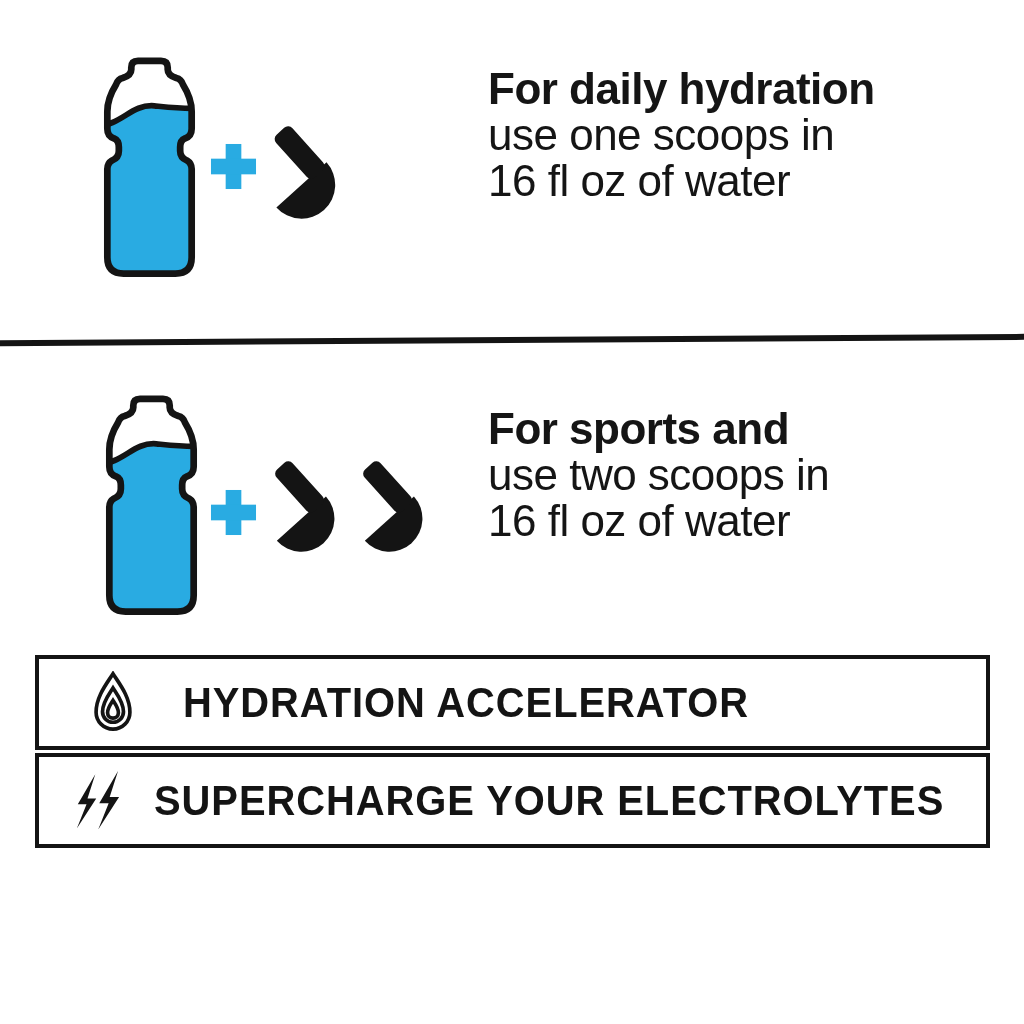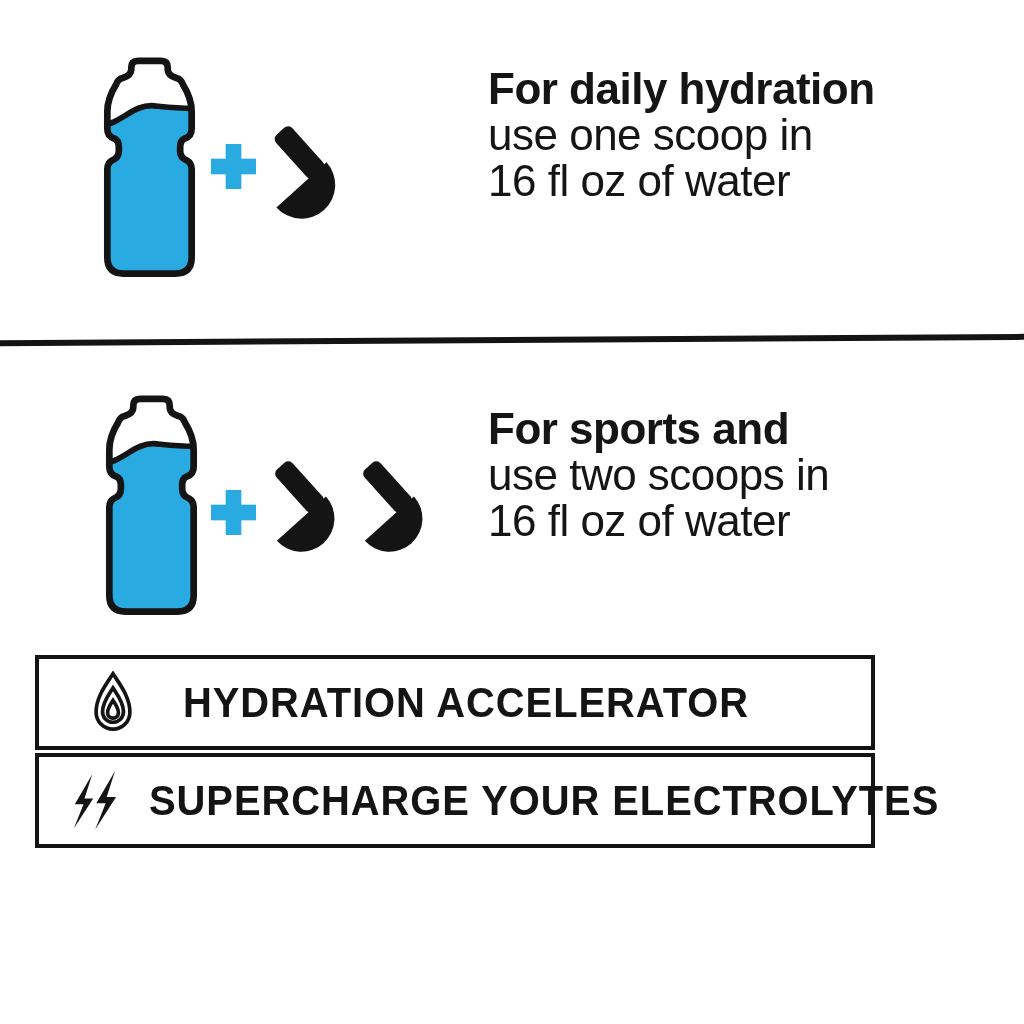--- a/index.html
+++ b/index.html
@@ -13,21 +13,21 @@
   .usage-text{position:absolute;left:488px;}
   .usage-text .h{font-size:44px;line-height:46px;font-weight:700;letter-spacing:-0.5px;white-space:nowrap;}
   .usage-text .b{font-size:44px;line-height:46px;font-weight:400;letter-spacing:-0.5px;white-space:nowrap;}
   #usage-text-1{top:66px;}
   
   .divider{
     position:absolute;left:-4px;top:337px;width:1032px;height:6px;
     background:#141414;transform:rotate(-0.35deg);
   }
   
-  .features{position:absolute;left:35px;top:655px;width:840px;}
+  .features{position:absolute;left:35px;top:655px;width:955px;}
   .feature-row{
     box-sizing:border-box;border:4px solid #141414;background:#ffffff;
     height:95px;margin-bottom:3px;display:flex;align-items:center;padding-left:32px;
   }
   .feature-icon{width:84px;display:flex;justify-content:center;align-items:center;}
   .feature-label{
     margin-left:28px;font-size:42px;font-weight:700;letter-spacing:1px;
     white-space:nowrap;display:inline-block;transform:scaleX(0.95);transform-origin:left center;
     color:#141414;
   }
@@ -110,21 +110,21 @@
       <use href="#sym-bottle"></use>
     </svg>
   <svg class="abs" style="left:210px;top:143px;" width="47" height="47">
       <use href="#sym-plus"></use>
     </svg>
   <svg class="abs" style="left:250px;top:114px;" width="97" height="114">
       <use href="#sym-scoop"></use>
     </svg>
   <div class="usage-text" id="usage-text-1">
     <div class="h">For daily hydration</div>
-    <div class="b">use one scoop in</div>
+    <div class="b">use one scoops in</div>
     <div class="b">16 fl oz of water</div>
   </div>
 </div>
 
 <div class="divider"></div>
 
 <div class="abs" style="left:0;top:345px;width:1024px;height:300px;padding-left:44px;">
   <svg class="abs" style="left:94px;top:49px;" width="115" height="230">
       <use href="#sym-bottle"></use>
     </svg>

